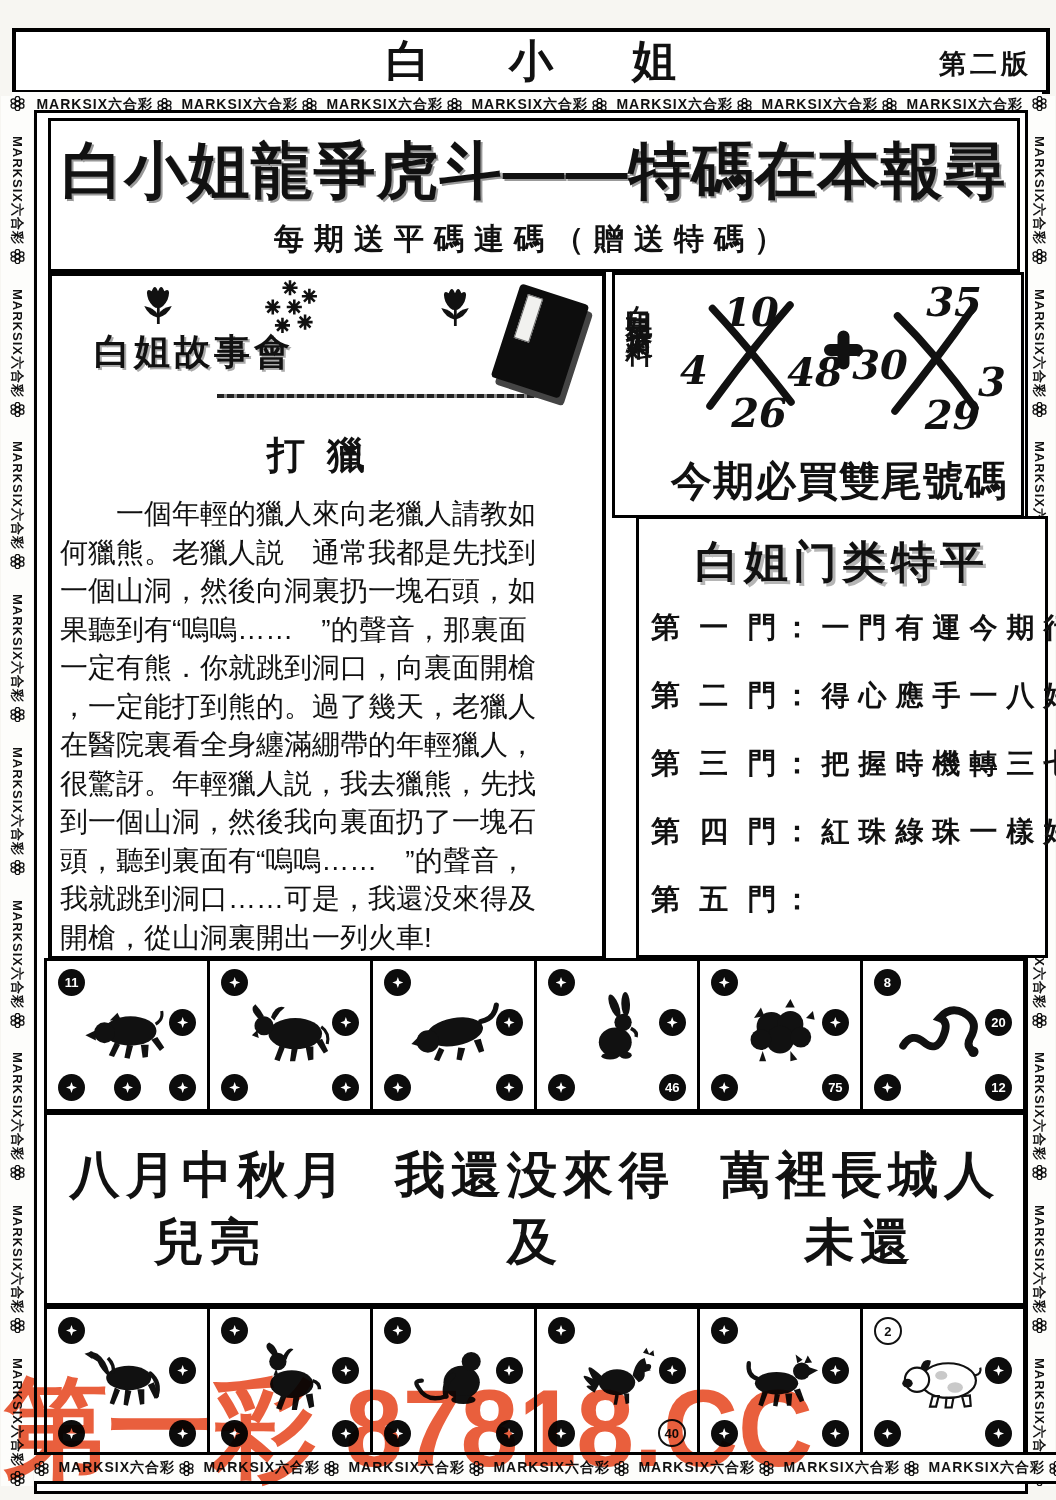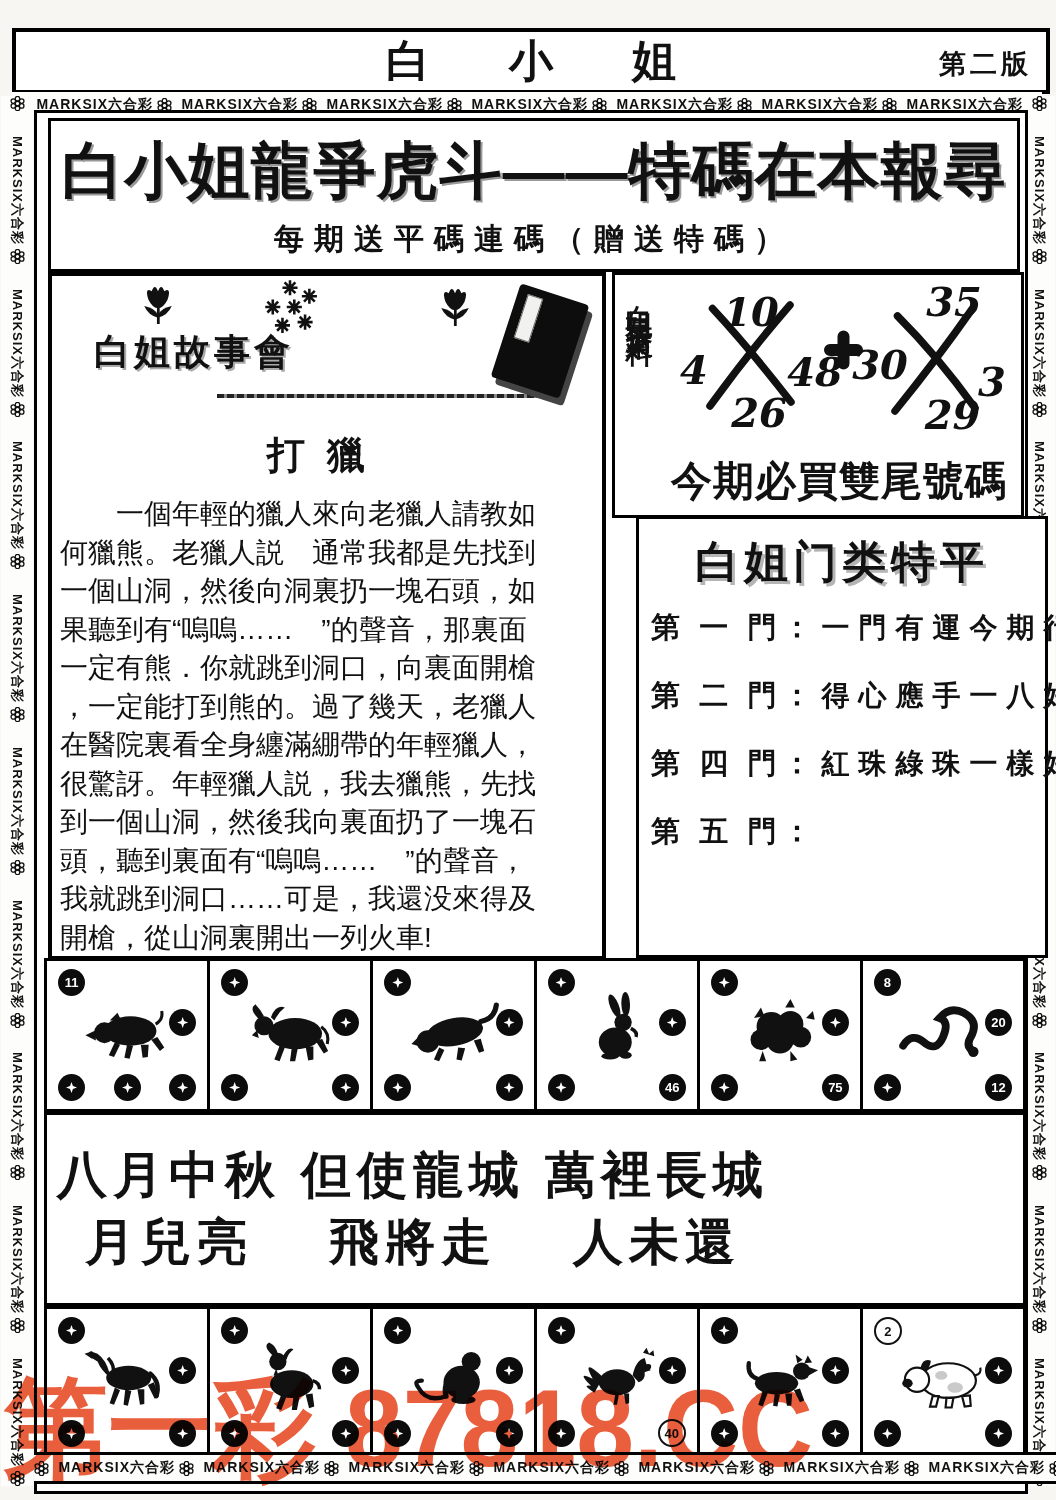--- a/index.html
+++ b/index.html
@@ -53,21 +53,21 @@
   .zcell{flex:1;position:relative;border-right:3px solid #000;display:flex;align-items:center;justify-content:center;}
   .zcell:last-child{border-right:none;}
   .zcell .animal{width:104px;height:86px;}
   .ball{position:absolute;width:27px;height:27px;border-radius:50%;background:#0c0c0c;color:#fff;display:flex;align-items:center;justify-content:center;font-size:13px;font-weight:bold;}
   .ball.light{background:#fff;border:2px solid #111;color:#111;width:24px;height:24px;}
   .pos-tl{left:11px;top:8px;}  .pos-tr{right:11px;top:8px;margin-top:40px;}
   .pos-bl{left:11px;bottom:8px;}.pos-br{right:11px;bottom:8px;}
   .pos-bm{left:50%;margin-left:-13px;bottom:8px;}
   .star{width:11px;height:11px;background:#fff;clip-path:polygon(50% 0,63% 37%,100% 50%,63% 63%,50% 100%,37% 63%,0 50%,37% 37%);}
   
-  .poem-box{left:44px;top:1112px;width:976px;height:188px;border:3px solid #000;background:#fff;display:grid;grid-template-columns:1fr 1fr 1fr 1fr;align-content:center;row-gap:18px;}
+  .poem-box{left:44px;top:1112px;width:976px;height:188px;border:3px solid #000;background:#fff;display:grid;grid-template-columns:1fr 1fr 1fr;align-content:center;row-gap:18px;}
   .poem-line{text-align:center;font-size:50px;font-weight:800;letter-spacing:6px;}
   
   .bottom-strip{left:34px;top:1452px;border-top:3px solid #000;border-bottom:3px solid #000;}
   .watermark{left:4px;top:1360px;font-size:104px;font-weight:900;letter-spacing:0px;white-space:nowrap;mix-blend-mode:multiply;opacity:.92;transform:scaleY(1.05);z-index:50;}
 </style>
 </head>
 <body>
 
 <div class="abs title-box">
   <span class="paper-title">白 小 姐</span>
@@ -540,20 +540,24 @@
   <div class="gates-list">
       <div class="gate-line">
         <span class="gate-label">第 一 門：</span>
         <span class="gate-text">一門有運今期行</span>
       </div>
       <div class="gate-line">
         <span class="gate-label">第 二 門：</span>
         <span class="gate-text">得心應手一八好</span>
       </div>
       <div class="gate-line">
+        <span class="gate-label">第 三 門：</span>
+        <span class="gate-text">把握時機轉三七</span>
+      </div>
+      <div class="gate-line">
         <span class="gate-label">第 四 門：</span>
         <span class="gate-text">紅珠綠珠一樣好</span>
       </div>
       <div class="gate-line">
         <span class="gate-label">第 五 門：</span>
       </div>
     </div>
 </div>
 
 <div class="abs zrow zrow1">
@@ -852,21 +856,21 @@
         <span class="star"></span>
       </span>
       <span class="ball pos-br">
         <span class="star"></span>
       </span>
     </div>
   </div>
 
 <div class="abs poem-box">
     <div class="poem-line">八月中秋月兒亮</div>
-    <div class="poem-line">但使龍城飛將走</div>
+    <div class="poem-line">我還没來得及</div>
     <div class="poem-line">萬裡長城人未還</div>
   </div>
 
 <div class="abs hstrip bottom-strip" style="top:1452px;">
     <span style="display:inline-flex;">
       <svg width="15" height="15" viewBox="0 0 20 20" fill="none" stroke="#111" stroke-width="1.7">
         <circle cx="10" cy="10" r="3"></circle>
         <circle cx="10" cy="3.5" r="3"></circle>
         <circle cx="15.6" cy="6.8" r="3"></circle>
         <circle cx="15.6" cy="13.2" r="3"></circle>

